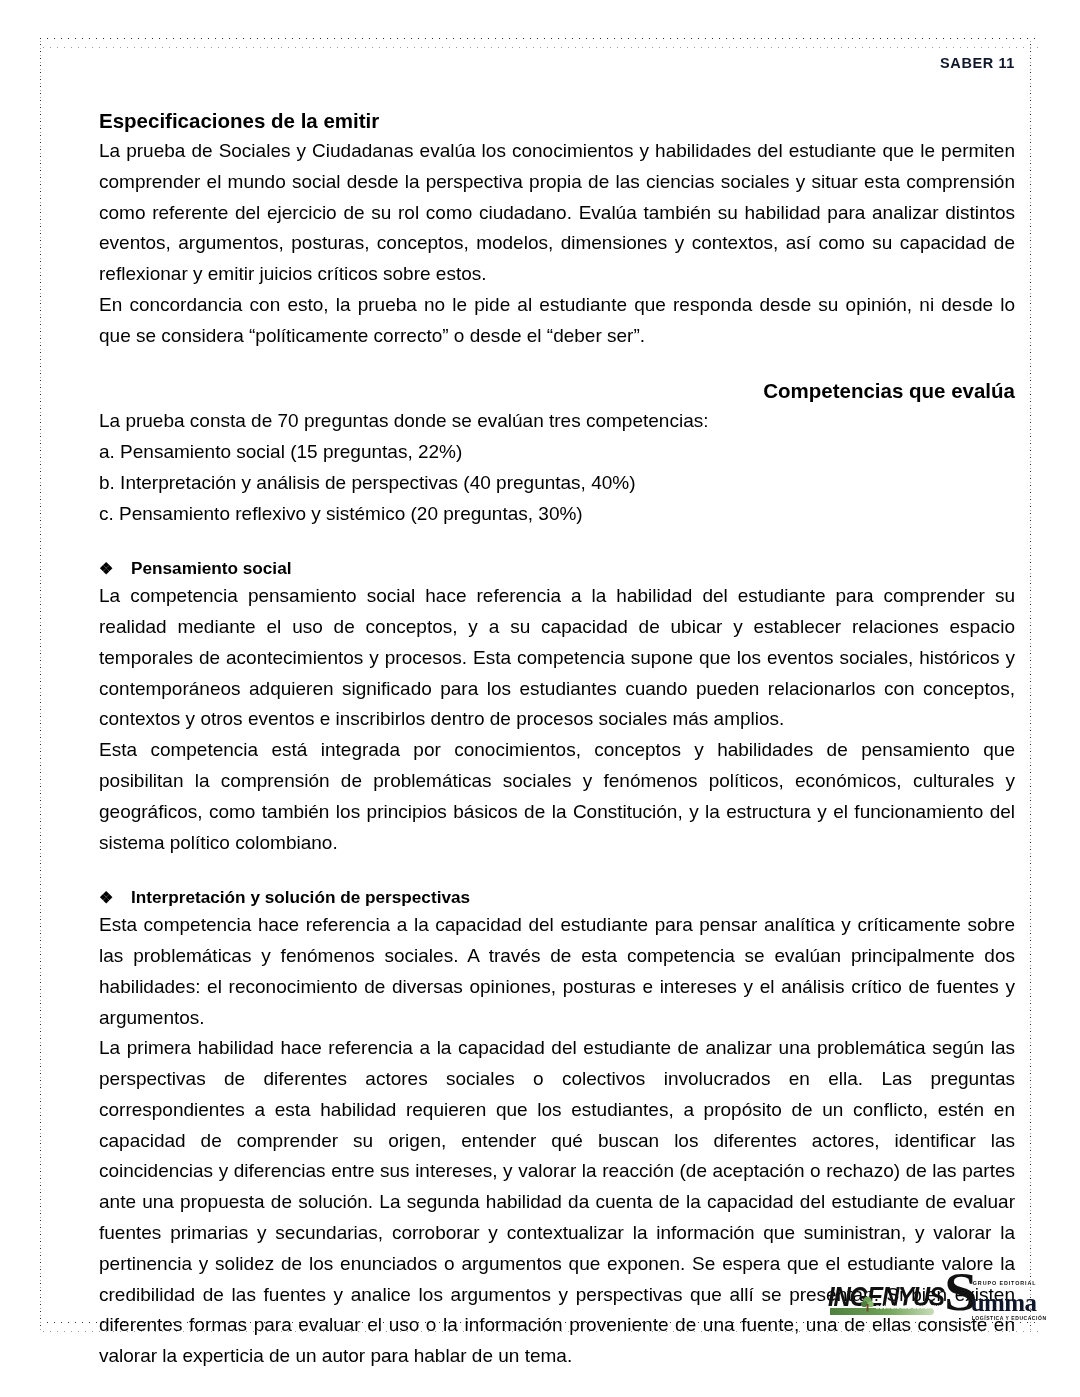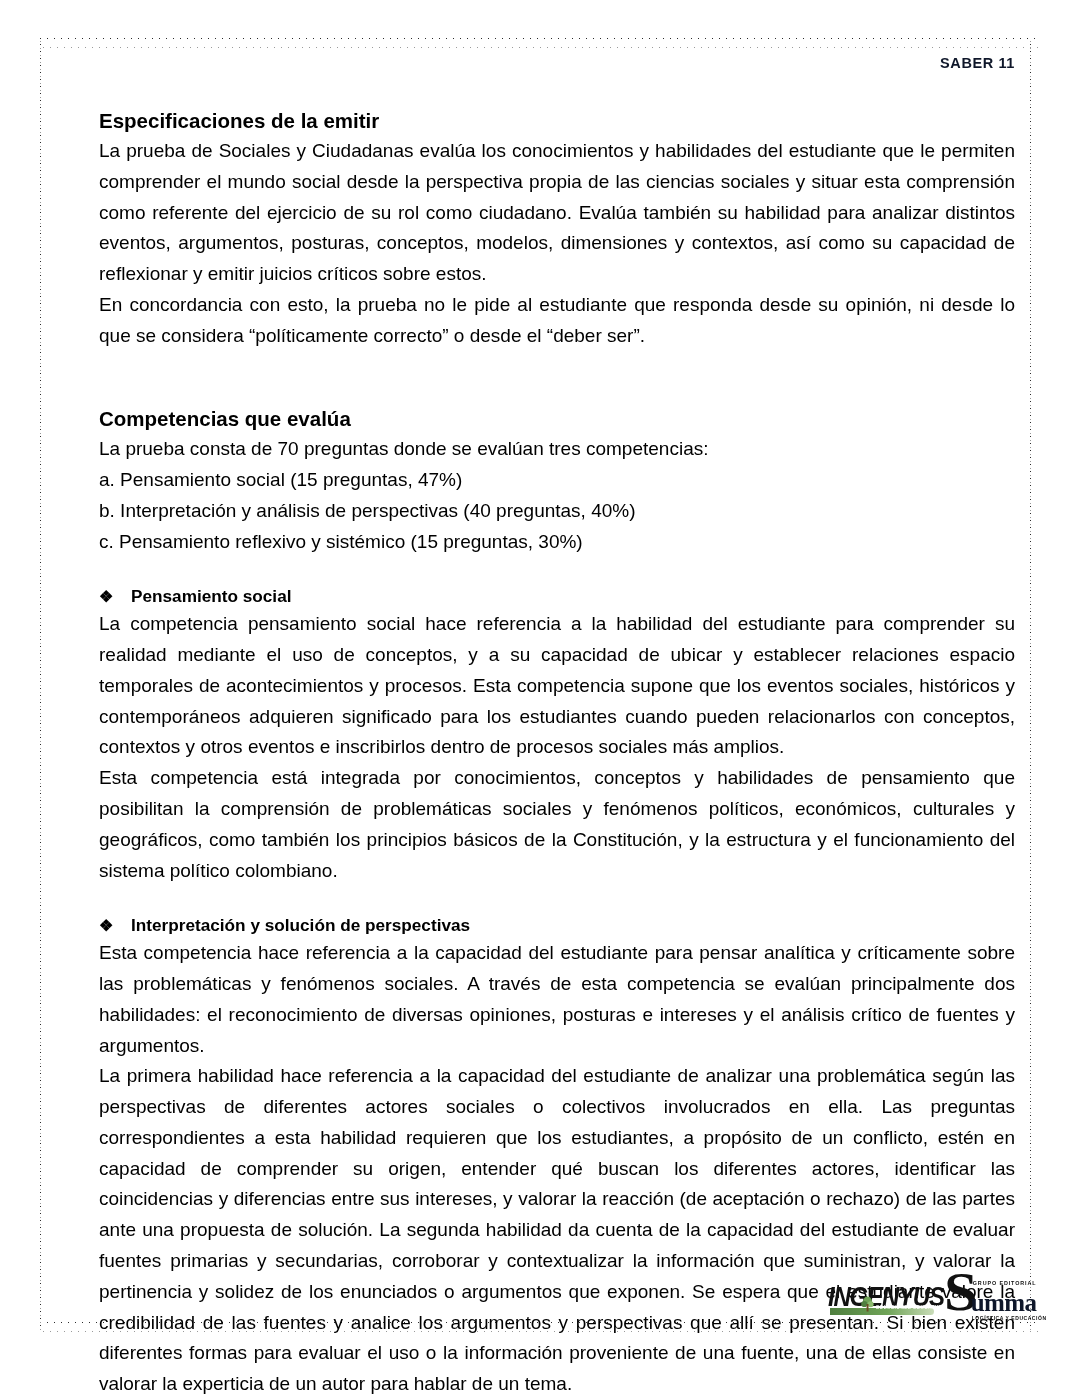--- a/index.html
+++ b/index.html
@@ -75,22 +75,23 @@
     font-weight: bold;
     margin: 0 0 4px 0;
     letter-spacing: 0.1px;
   }
   h2.section-title {
     font-size: 20.5px;
     font-weight: bold;
     margin: 0 0 3px 0;
   }
   h2.section-title.spaced {
-    margin-top: 56px;
+    margin-top: 28px;
     margin-bottom: 3px;
+    text-align: right;
   }
   p.body {
     font-size: 19px;
     line-height: 1.62;
     margin: 0;
     text-align: justify;
     text-justify: inter-word;
   }
   p.body.left { text-align: left; }
   p.body + p.body { margin-top: 0; }
@@ -228,23 +229,23 @@
 
   <div class="running-head">SABER 11</div>
 
 
   <h2 class="section-title">Especificaciones de la emitir</h2>
   <p class="body">La prueba de Sociales y Ciudadanas evalúa los conocimientos y habilidades del estudiante que le permiten comprender el mundo social desde la perspectiva propia de las ciencias sociales y situar esta comprensión como referente del ejercicio de su rol como ciudadano. Evalúa también su habilidad para analizar distintos eventos, argumentos, posturas, conceptos, modelos, dimensiones y contextos, así como su capacidad de reflexionar y emitir juicios críticos sobre estos.</p>
   <p class="body">En concordancia con esto, la prueba no le pide al estudiante que responda desde su opinión, ni desde lo que se considera “políticamente correcto” o desde el “deber ser”.</p>
 
   <h2 class="section-title spaced">Competencias que evalúa</h2>
   <p class="body left">La prueba consta de 70 preguntas donde se evalúan tres competencias:</p>
-  <p class="body left">a. Pensamiento social (15 preguntas, 47%)</p>
+  <p class="body left">a. Pensamiento social (15 preguntas, 22%)</p>
   <p class="body left">b. Interpretación y análisis de perspectivas (40 preguntas, 40%)</p>
-  <p class="body left">c. Pensamiento reflexivo y sistémico (15 preguntas, 30%)</p>
+  <p class="body left">c. Pensamiento reflexivo y sistémico (20 preguntas, 30%)</p>
 
   <div class="bullet-head">
     <span class="glyph">❖</span>
     <span class="htext">Pensamiento social</span>
   </div>
   <p class="body">La competencia pensamiento social hace referencia a la habilidad del estudiante para comprender su realidad mediante el uso de conceptos, y a su capacidad de ubicar y establecer relaciones espacio temporales de acontecimientos y procesos. Esta competencia supone que los eventos sociales, históricos y contemporáneos adquieren significado para los estudiantes cuando pueden relacionarlos con conceptos, contextos y otros eventos e inscribirlos dentro de procesos sociales más amplios.</p>
   <p class="body">Esta competencia está integrada por conocimientos, conceptos y habilidades de pensamiento que posibilitan la comprensión de problemáticas sociales y fenómenos políticos, económicos, culturales y geográficos, como también los principios básicos de la Constitución, y la estructura y el funcionamiento del sistema político colombiano.</p>
 
   <div class="bullet-head">
     <span class="glyph">❖</span>

